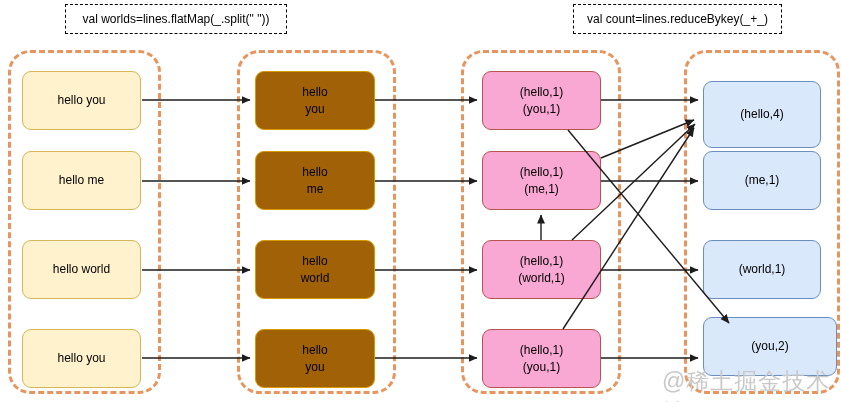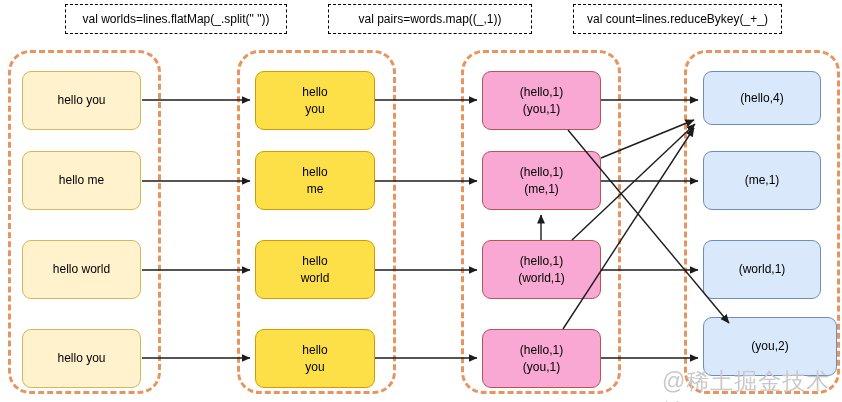--- a/index.html
+++ b/index.html
@@ -37,21 +37,21 @@
     display: flex;
     align-items: center;
     justify-content: center;
     text-align: center;
     font-size: 12px;
     line-height: 1.35;
     color: #000000;
     white-space: pre-line;
   }
   .c1 { background:#fff2cc; border-color:#d6b656; }
-  .c2 { background:#fde047; border-color:#d79b00; }
+  .c2 { background:#a16207; border-color:#d79b00; }
   .c3 { background:#f9a8d4; border-color:#b85450; }
   .c4 { background:#dae8fc; border-color:#6c8ebf; }
   .arrows {
     position: absolute;
     left: 0; top: 0;
     width: 842px; height: 402px;
     pointer-events: none;
   }
   .arrows line { stroke:#1c1c1c; stroke-width:1.4; }
   .watermark {
@@ -63,21 +63,20 @@
     color: #c9c9c9;
     z-index: 5;
   }
 </style>
 </head>
 <body>
 
 <div class="stage">
 
   <div class="code-label" style="left:65px; top:4px; width:222px; height:30px;">val worlds=lines.flatMap(_.split(" "))</div>
-  <div class="code-label" style="left:328px; top:4px; width:204px; height:30px;">val pairs=words.map((_,1))</div>
   <div class="code-label" style="left:573px; top:4px; width:209px; height:30px;">val count=lines.reduceBykey(_+_)</div>
 
   <div class="group" style="left:8px;   top:50px; width:153px; height:344px;"></div>
   <div class="group" style="left:237px; top:50px; width:159px; height:344px;"></div>
   <div class="group" style="left:461px; top:50px; width:160px; height:344px;"></div>
   <div class="group" style="left:684px; top:50px; width:156px; height:344px;"></div>
 
   <div class="node c1" style="left:22px; top:71px;  width:119px; height:59px;">hello you</div>
   <div class="node c1" style="left:22px; top:151px; width:119px; height:59px;">hello me</div>
   <div class="node c1" style="left:22px; top:240px; width:119px; height:59px;">hello world</div>
@@ -94,21 +93,21 @@
 
   <div class="node c3" style="left:482px; top:71px;  width:119px; height:59px;">(hello,1)
 (you,1)</div>
   <div class="node c3" style="left:482px; top:151px; width:119px; height:59px;">(hello,1)
 (me,1)</div>
   <div class="node c3" style="left:482px; top:240px; width:119px; height:59px;">(hello,1)
 (world,1)</div>
   <div class="node c3" style="left:482px; top:329px; width:119px; height:59px;">(hello,1)
 (you,1)</div>
 
-  <div class="node c4" style="left:703px; top:71px;  width:118px; height:54px;">(hello,4)</div>
+  <div class="node c4" style="left:703px; top:81px;  width:118px; height:67px;">(hello,4)</div>
   <div class="node c4" style="left:703px; top:151px; width:118px; height:59px;">(me,1)</div>
   <div class="node c4" style="left:703px; top:240px; width:118px; height:59px;">(world,1)</div>
   <div class="node c4" style="left:703px; top:317px; width:134px; height:59px;">(you,2)</div>
 
   <svg class="arrows" viewBox="0 0 842 402" xmlns="http://www.w3.org/2000/svg">
     <defs>
       <marker id="ah" markerWidth="10" markerHeight="9" refX="8.5" refY="4" orient="auto" markerUnits="userSpaceOnUse">
         <path d="M0,0 L9,4 L0,8 z" fill="#1c1c1c"></path>
       </marker>
     </defs>

